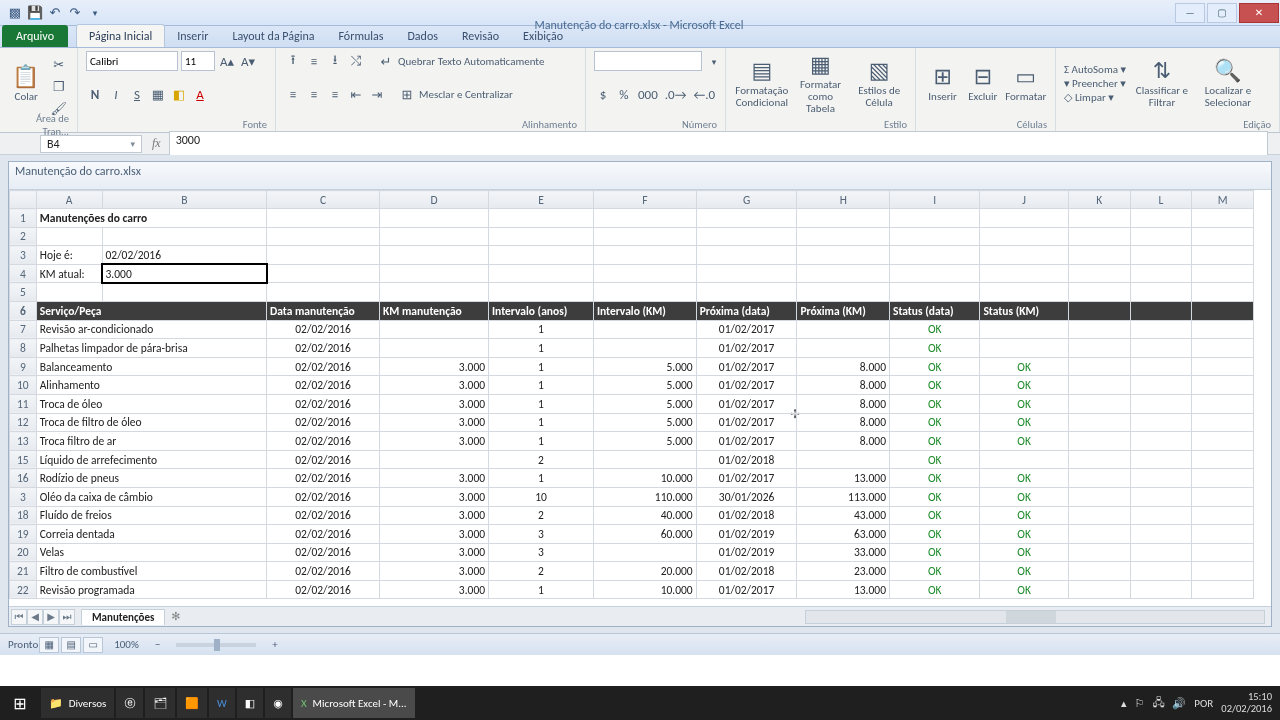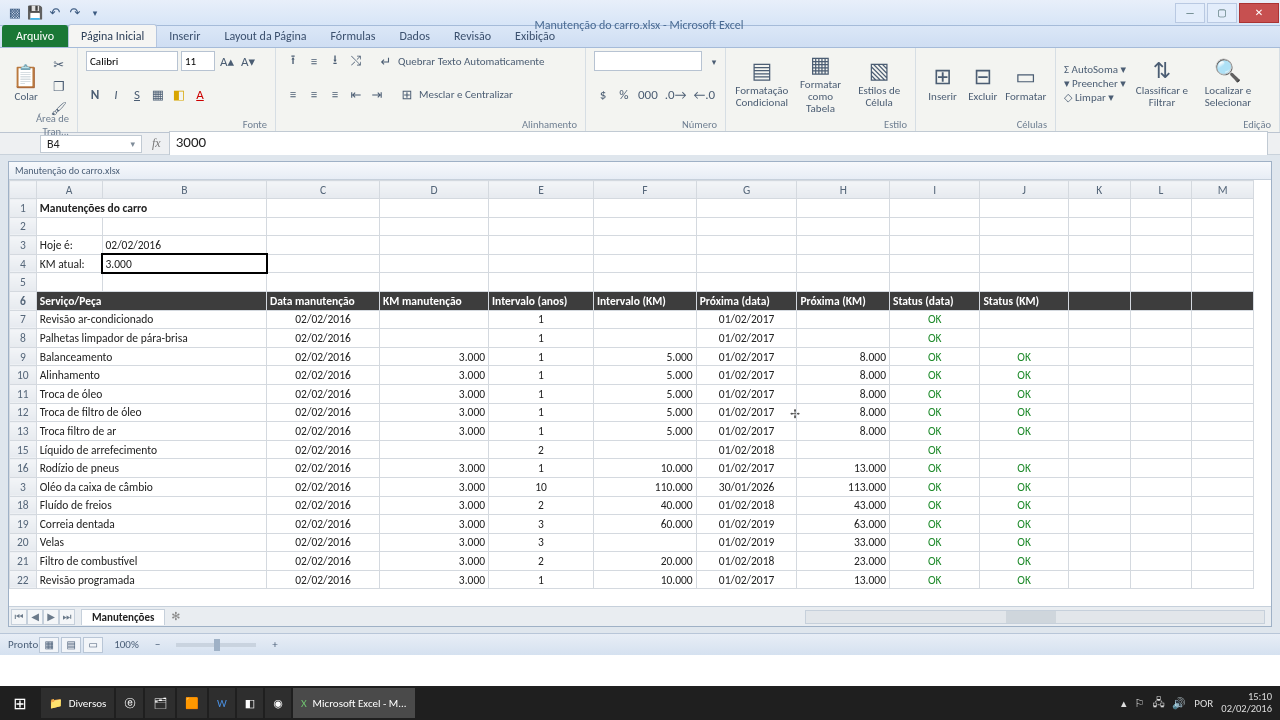--- a/index.html
+++ b/index.html
@@ -11,46 +11,46 @@
 .titlebar .qat span { width:18px; height:18px; display:inline-flex; align-items:center; justify-content:center; color:#3b5a80; font-size:13px; }
 .titlebar .title { flex:1; text-align:center; color:#4a6b93; font-size:12px;margin-top:24px;}
 .titlebar .winbtns { display:flex; }
 .titlebar .winbtns span { width:30px; height:20px; margin:3px 1px; display:inline-flex; align-items:center; justify-content:center; background:#e3edfb; border:1px solid #b9c9e2; font-size:10px; color:#466; }
 .titlebar .winbtns .close { background:#c75050; color:#fff; border-color:#a33; width:40px;}
 
 
 .tabstrip { height:22px; background:linear-gradient(#dbe7f7,#cfdef3); display:flex; align-items:flex-end; border-bottom:1px solid #a5bbd9; }
 .file-tab { background:#1a7836; color:#fff; padding:4px 14px; font-size:12px; border-radius:3px 3px 0 0; margin-left:2px; cursor:default;}
 .ribbon-tab { padding:4px 12px; font-size:12px; color:#3b506e; cursor:default; }
-.ribbon-tab.active { background:#f5f5f3; border:1px solid #b5c6df; border-bottom:none; border-radius:3px 3px 0 0; color:#2b3e57; }
+.ribbon-tab.active { background:#f5f5f3; border:1px solid #b5c6df; border-bottom:none; border-radius:3px 3px 0 0; color:#2b3e57;margin-left:8px; }
 
 
 .ribbon { height:85px; background:#f3f4f1; border-bottom:1px solid #bcc5d1; display:flex; }
 .group { border-right:1px solid #d6dee4; padding:2px 8px 0 8px; display:flex; flex-direction:column; justify-content:space-between; }
 .group .row { display:flex; align-items:center; gap:3px; height:22px;}
 .group .label { font-size:10.5px; color:#6e7e91; text-align:right; padding:2px 0 1px 0; position:relative;}
 .btn-sm { min-width:18px; height:20px; display:inline-flex; align-items:center; justify-content:center; color:#4b5d73; font-size:13px; cursor:default; padding:0 2px;}
 .btn-big { display:flex; flex-direction:column; align-items:center; justify-content:center; width:58px; height:66px; font-size:11px; color:#4b5d73; text-align:center; line-height:1.1; cursor:default; }
 .btn-big .ic { font-size:22px; height:28px; display:flex; align-items:center;}
 select.fake, input.fake { border:1px solid #b7c3d2; background:#fff; font-size:11px; height:20px; }
 .font-name { width:92px; padding:0 3px;}
 .font-size { width:34px; padding:0 3px;}
 .numfmt { width:108px; padding:0 3px;}
 
 
 .names-fx { height:22px; display:flex; align-items:center; border-bottom:1px solid #c9d2db; background:#eef0f2;}
 .name-box { width:102px; border:1px solid #c1cad3; background:#fff; margin:0 2px 0 40px; padding:1px 6px; font-size:12px; display:flex; justify-content:space-between; align-items:center;}
 .name-box .arr { color:#7f8c99; font-size:9px;}
 .fx-sym { font-style:italic; font-family:"Times New Roman",serif; color:#777; padding:0 8px; }
-.fx-bar { flex:1; border:1px solid #c1cad3; background:#fff; height:26px; margin-right:12px; padding:1px 6px; font-size:15px;}
+.fx-bar { flex:1; border:1px solid #c1cad3; background:#fff; height:26px; margin-right:12px; padding:1px 6px; font-size:12px;}
 
 
 .workspace { position:relative; height:478px; background:#dfe6ed; padding:6px 8px; }
 .docwin { background:#fff; border:1px solid #9fb1c6; height:466px; display:flex; flex-direction:column; }
-.docwin .dtitle { height:18px; background:linear-gradient(#f7f9fc,#e7edf5); border-bottom:1px solid #c6d0db; font-size:10px; color:#4a5e77; padding:2px 6px;}
+.docwin .dtitle { height:28px; background:linear-gradient(#f7f9fc,#e7edf5); border-bottom:1px solid #c6d0db; font-size:12px; color:#4a5e77; padding:2px 6px;}
 .gridwrap { flex:1; overflow:hidden; position:relative;}
 table.grid { border-collapse:collapse; table-layout:fixed; width:1245px;}
 table.grid th, table.grid td { border:1px solid #d4d9df; height:18.6px; font-size:11.5px; padding:0 3px; overflow:hidden; white-space:nowrap;}
 table.grid thead th { background:linear-gradient(#f3f5f8,#e6eaef); font-weight:normal; color:#56677a; text-align:center; height:18px;}
 table.grid .rowhdr { background:linear-gradient(#f3f5f8,#e6eaef); text-align:center; color:#56677a; width:26px;}
 
 .colA{width:64px}.colB{width:160px}.colC{width:110px}.colD{width:106px}.colE{width:102px}.colF{width:100px}.colG{width:98px}.colH{width:90px}.colI{width:88px}.colJ{width:86px}.colK{width:60px}.colL{width:60px}.colM{width:60px}
 
 .title-cell { font-weight:bold; font-size:14px; }
 .hdr-row td { background:#3d3d3d; color:#fff; font-weight:bold;}

